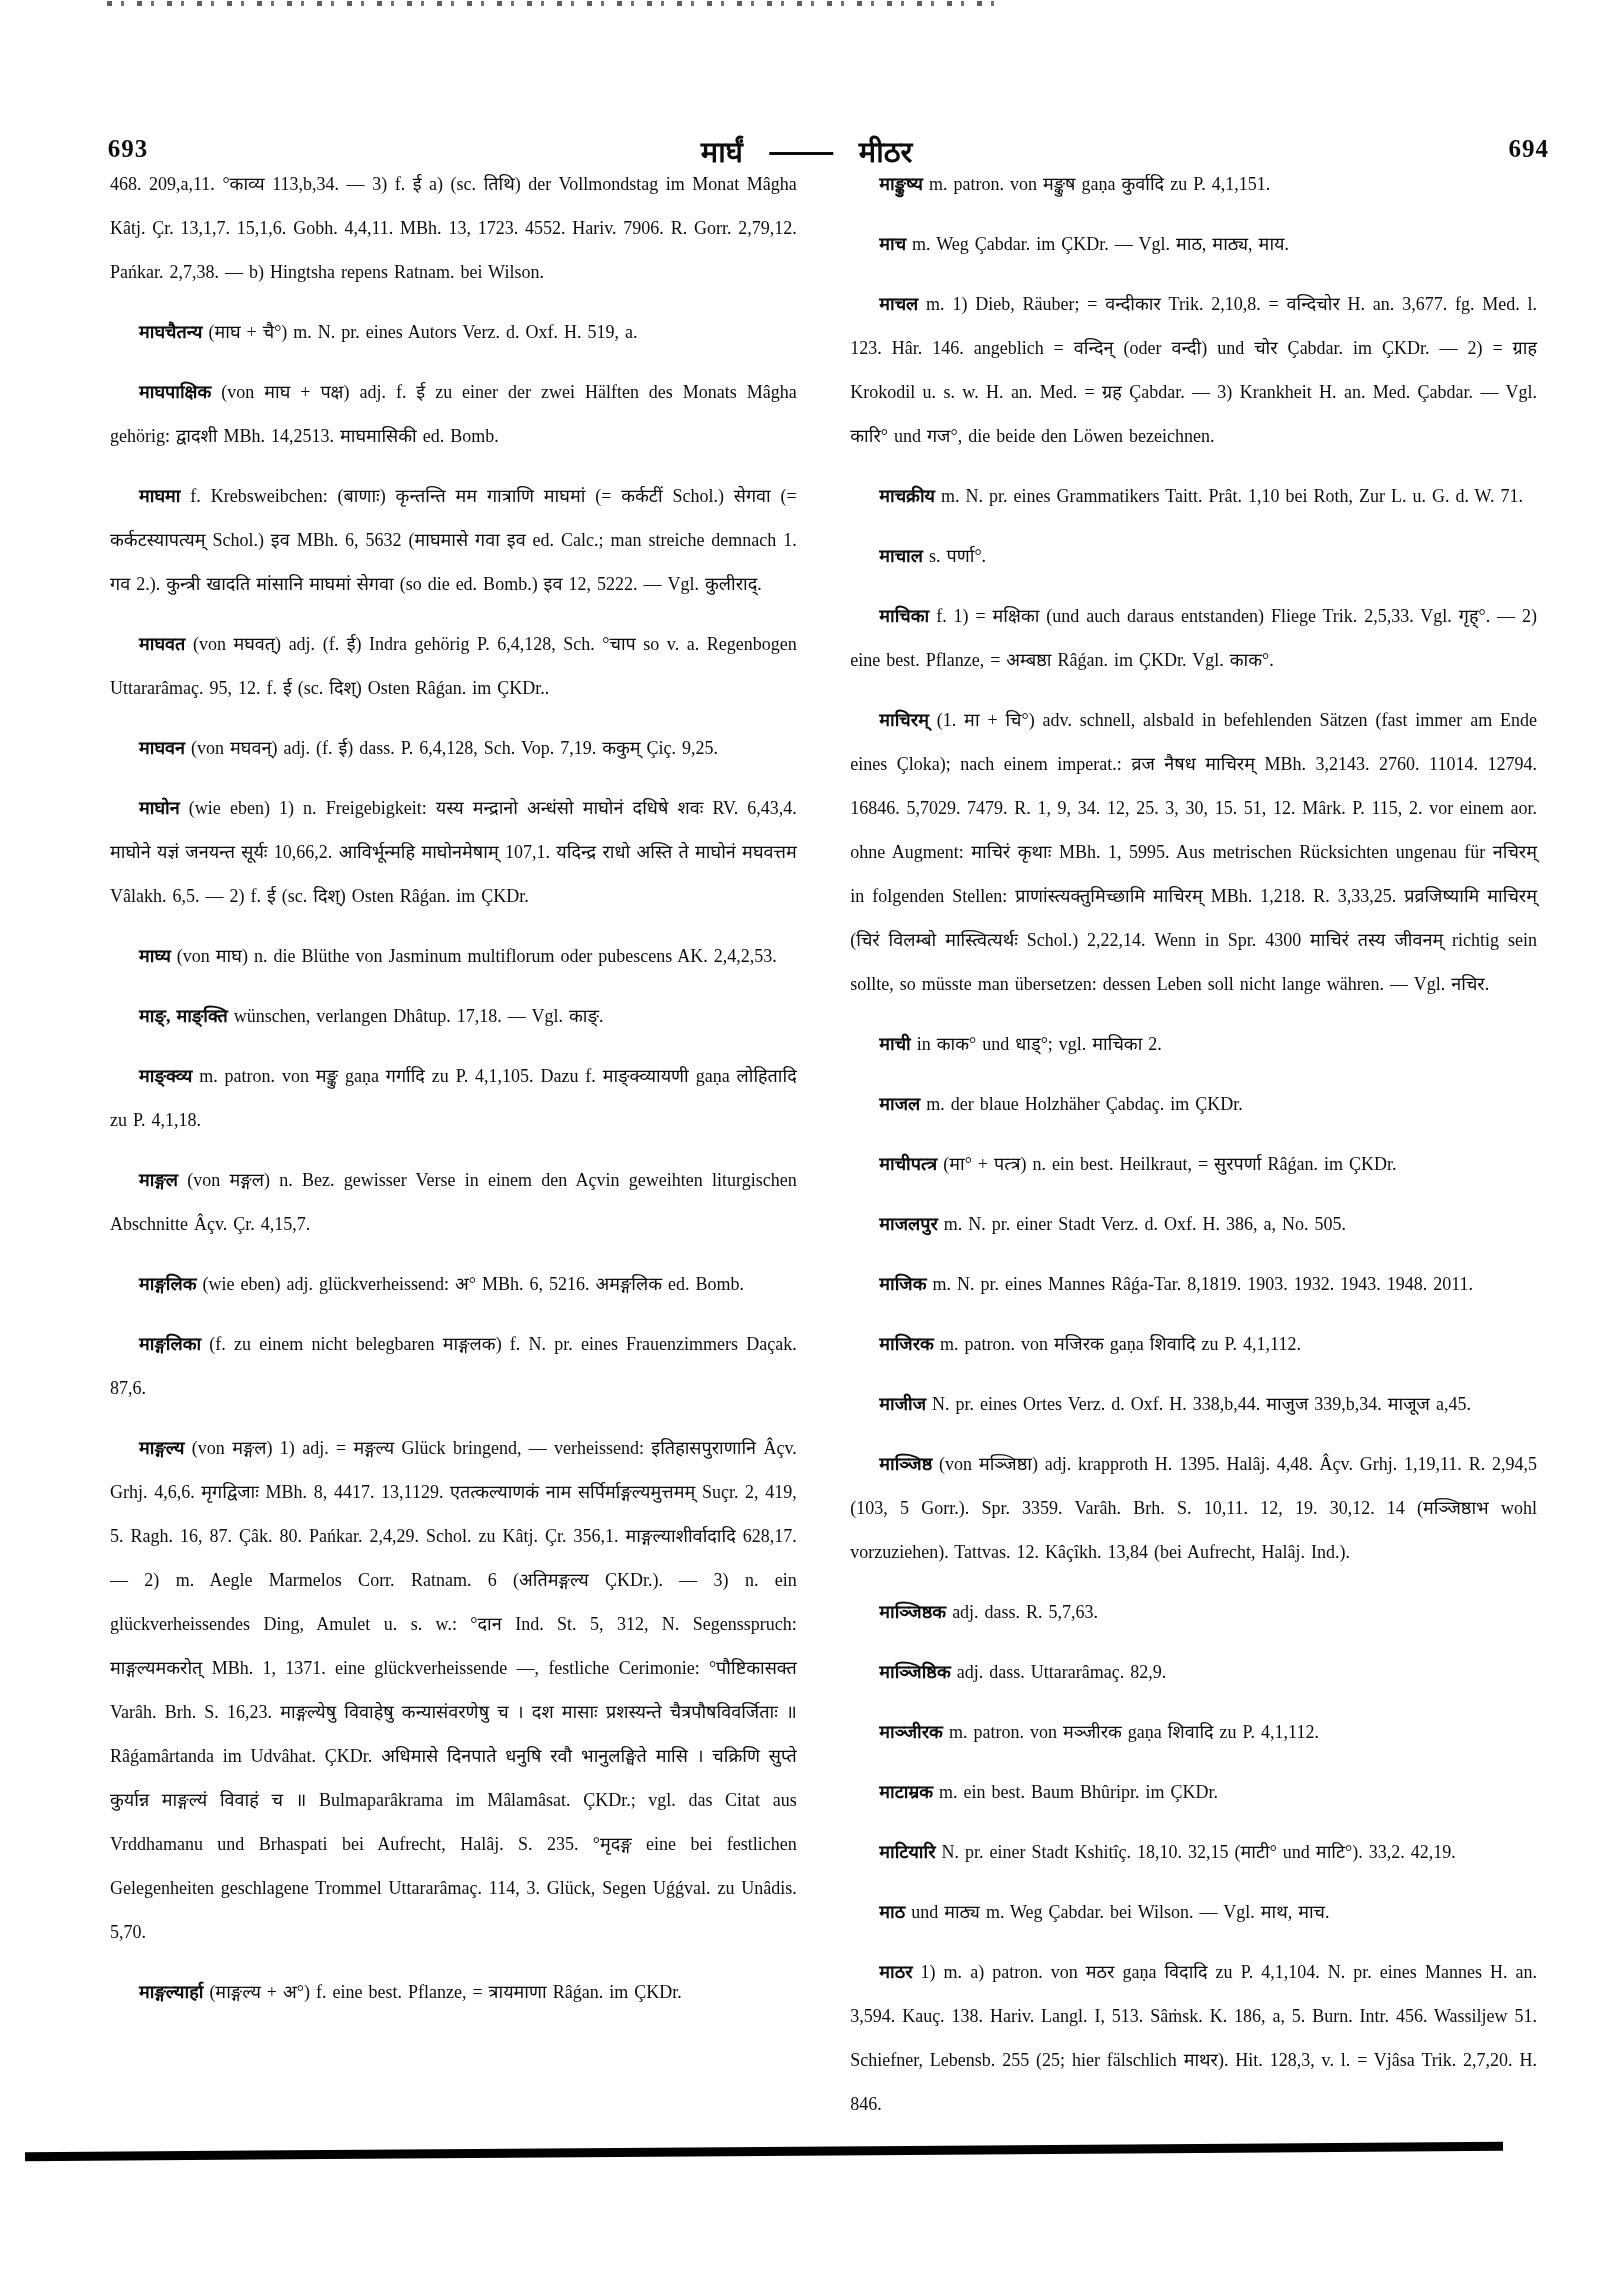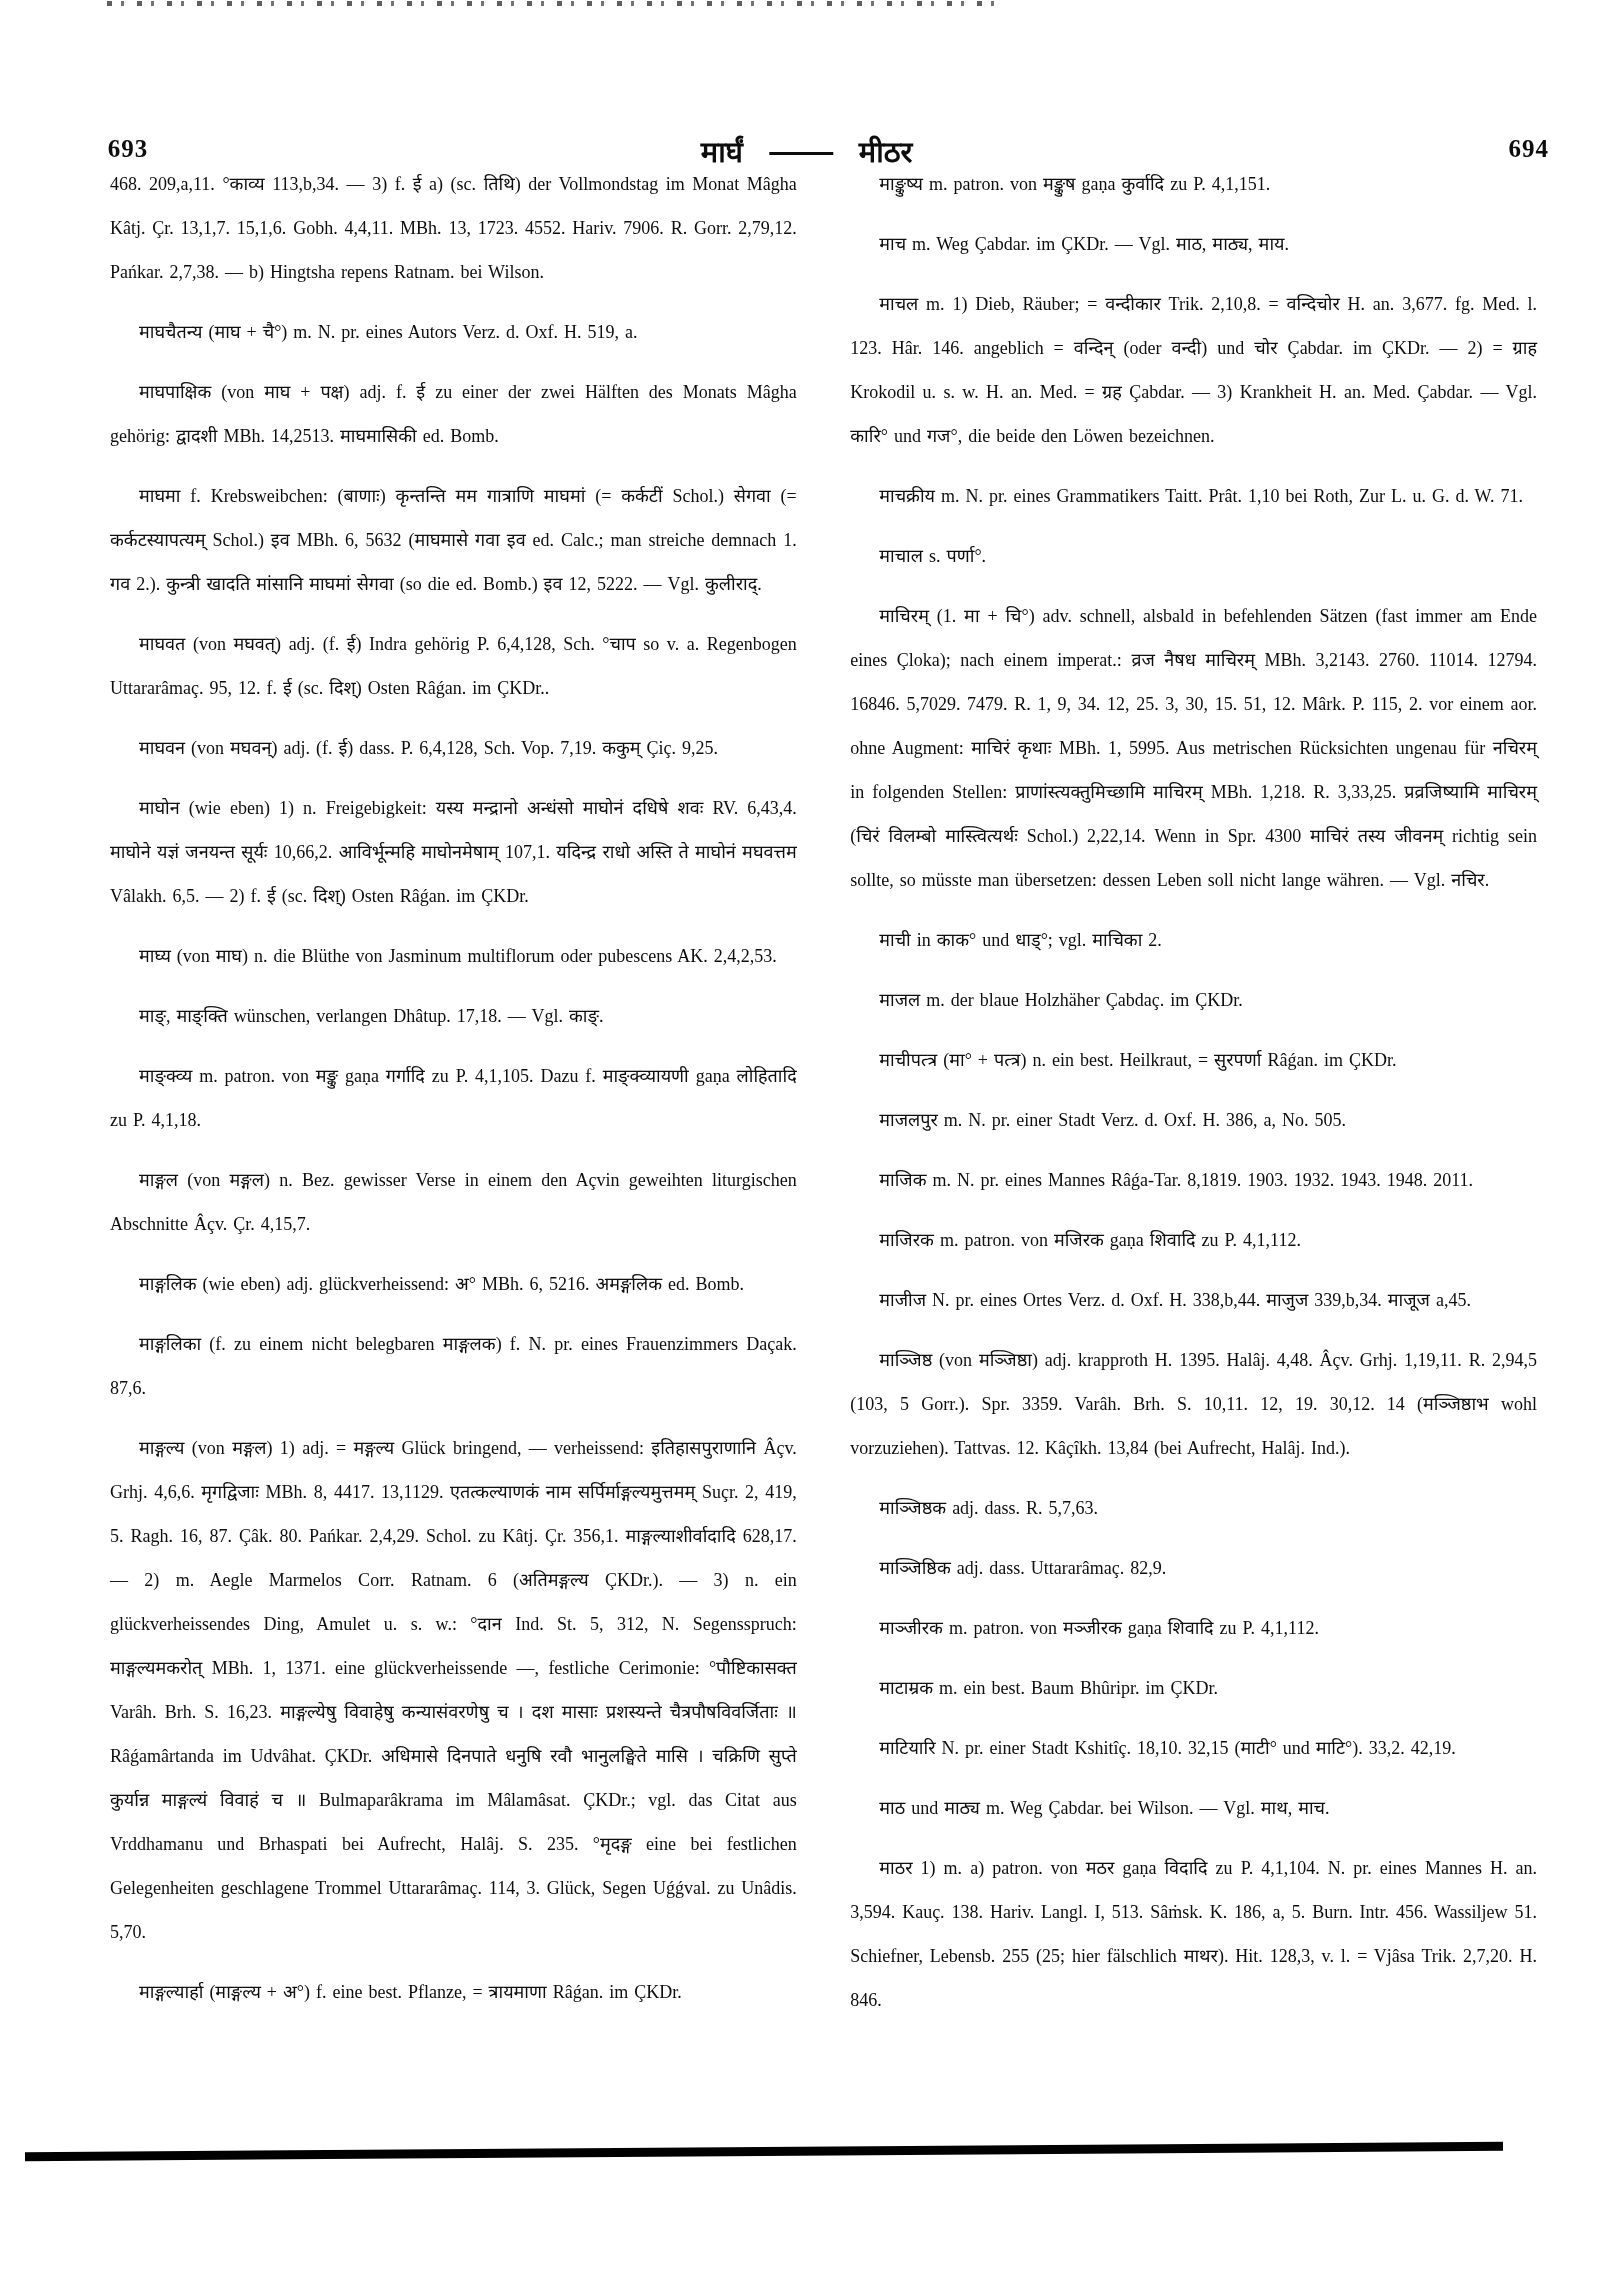--- a/index.html
+++ b/index.html
@@ -36,21 +36,21 @@
     display: flex; gap: 21.5px;
   }
   .col { width: 719px; text-align: justify; }
   .entry {
     margin: 16px; padding: 0;
     font-size: 18px; line-height: 44px;
     text-indent: 29px;
     word-spacing: 1.5px;
   }
   .entry.cont { text-indent: 0; }
-  .entry .head { font-weight: normal; }
+  .entry .head { font-weight: bold; }
   
   .top-noise {
     position: absolute; top: 1px; left: 107px; width: 897px; height: 4.9px;
     background: repeating-linear-gradient(90deg,
       #2a2a2a 0 4.9px, transparent 4.9px 13.7px,
       #444 13.7px 16.6px, transparent 16.6px 30px);
     opacity: 0.75;
   }
   .bottom-bar {
     position: absolute; top: 2147px; left: 25px; width: 1478px; height: 8.8px;
@@ -90,20 +90,21 @@
       <p class="entry"><span class="head">माङ्गलिका</span><span> (f. zu einem nicht belegbaren माङ्गलक) f. N. pr. eines Frauenzimmers Daçak. 87,6.</span></p>
       <p class="entry"><span class="head">माङ्गल्य</span><span> (von मङ्गल) 1) adj. = मङ्गल्य Glück bringend, — verheissend: इतिहासपुराणानि Âçv. Grhj. 4,6,6. मृगद्विजाः MBh. 8, 4417. 13,1129. एतत्कल्याणकं नाम सर्पिर्माङ्गल्यमुत्तमम् Suçr. 2, 419, 5. Ragh. 16, 87. Çâk. 80. Pańkar. 2,4,29. Schol. zu Kâtj. Çr. 356,1. माङ्गल्याशीर्वादादि 628,17. — 2) m. Aegle Marmelos Corr. Ratnam. 6 (अतिमङ्गल्य ÇKDr.). — 3) n. ein glückverheissendes Ding, Amulet u. s. w.: °दान Ind. St. 5, 312, N. Segensspruch: माङ्गल्यमकरोत् MBh. 1, 1371. eine glückverheissende —, festliche Cerimonie: °पौष्टिकासक्त Varâh. Brh. S. 16,23. माङ्गल्येषु विवाहेषु कन्यासंवरणेषु च । दश मासाः प्रशस्यन्ते चैत्रपौषविवर्जिताः ॥ Râǵamârtanda im Udvâhat. ÇKDr. अधिमासे दिनपाते धनुषि रवौ भानुलङ्घिते मासि । चक्रिणि सुप्ते कुर्यान्न माङ्गल्यं विवाहं च ॥ Bulmaparâkrama im Mâlamâsat. ÇKDr.; vgl. das Citat aus Vrddhamanu und Brhaspati bei Aufrecht, Halâj. S. 235. °मृदङ्ग eine bei festlichen Gelegenheiten geschlagene Trommel Uttararâmaç. 114, 3. Glück, Segen Uǵǵval. zu Unâdis. 5,70.</span></p>
       <p class="entry"><span class="head">माङ्गल्यार्हा</span><span> (माङ्गल्य + अ°) f. eine best. Pflanze, = त्रायमाणा Râǵan. im ÇKDr.</span></p>
     </div>
   <div class="col">
       <p class="entry"><span class="head">माङ्कुष्य</span><span> m. patron. von मङ्कुष gaṇa कुर्वादि zu P. 4,1,151.</span></p>
       <p class="entry"><span class="head">माच</span><span> m. Weg Çabdar. im ÇKDr. — Vgl. माठ, माठ्य, माय.</span></p>
       <p class="entry"><span class="head">माचल</span><span> m. 1) Dieb, Räuber; = वन्दीकार Trik. 2,10,8. = वन्दिचोर H. an. 3,677. fg. Med. l. 123. Hâr. 146. angeblich = वन्दिन् (oder वन्दी) und चोर Çabdar. im ÇKDr. — 2) = ग्राह Krokodil u. s. w. H. an. Med. = ग्रह Çabdar. — 3) Krankheit H. an. Med. Çabdar. — Vgl. कारि° und गज°, die beide den Löwen bezeichnen.</span></p>
       <p class="entry"><span class="head">माचक्रीय</span><span> m. N. pr. eines Grammatikers Taitt. Prât. 1,10 bei Roth, Zur L. u. G. d. W. 71.</span></p>
       <p class="entry"><span class="head">माचाल</span><span> s. पर्णा°.</span></p>
+      <p class="entry"><span class="head">माचिका</span><span> f. 1) = मक्षिका (und auch daraus entstanden) Fliege Trik. 2,5,33. Vgl. गृह्°. — 2) eine best. Pflanze, = अम्बष्ठा Râǵan. im ÇKDr. Vgl. काक°.</span></p>
       <p class="entry"><span class="head">माचिरम्</span><span> (1. मा + चि°) adv. schnell, alsbald in befehlenden Sätzen (fast immer am Ende eines Çloka); nach einem imperat.: व्रज नैषध माचिरम् MBh. 3,2143. 2760. 11014. 12794. 16846. 5,7029. 7479. R. 1, 9, 34. 12, 25. 3, 30, 15. 51, 12. Mârk. P. 115, 2. vor einem aor. ohne Augment: माचिरं कृथाः MBh. 1, 5995. Aus metrischen Rücksichten ungenau für नचिरम् in folgenden Stellen: प्राणांस्त्यक्तुमिच्छामि माचिरम् MBh. 1,218. R. 3,33,25. प्रव्रजिष्यामि माचिरम् (चिरं विलम्बो मास्त्वित्यर्थः Schol.) 2,22,14. Wenn in Spr. 4300 माचिरं तस्य जीवनम् richtig sein sollte, so müsste man übersetzen: dessen Leben soll nicht lange währen. — Vgl. नचिर.</span></p>
       <p class="entry"><span class="head">माची</span><span> in काक° und धाड्°; vgl. माचिका 2.</span></p>
       <p class="entry"><span class="head">माजल</span><span> m. der blaue Holzhäher Çabdaç. im ÇKDr.</span></p>
       <p class="entry"><span class="head">माचीपत्त्र</span><span> (मा° + पत्त्र) n. ein best. Heilkraut, = सुरपर्णा Râǵan. im ÇKDr.</span></p>
       <p class="entry"><span class="head">माजलपुर</span><span> m. N. pr. einer Stadt Verz. d. Oxf. H. 386, a, No. 505.</span></p>
       <p class="entry"><span class="head">माजिक</span><span> m. N. pr. eines Mannes Râǵa-Tar. 8,1819. 1903. 1932. 1943. 1948. 2011.</span></p>
       <p class="entry"><span class="head">माजिरक</span><span> m. patron. von मजिरक gaṇa शिवादि zu P. 4,1,112.</span></p>
       <p class="entry"><span class="head">माजीज</span><span> N. pr. eines Ortes Verz. d. Oxf. H. 338,b,44. माजुज 339,b,34. माजूज a,45.</span></p>
       <p class="entry"><span class="head">माञ्जिष्ठ</span><span> (von मञ्जिष्ठा) adj. krapproth H. 1395. Halâj. 4,48. Âçv. Grhj. 1,19,11. R. 2,94,5 (103, 5 Gorr.). Spr. 3359. Varâh. Brh. S. 10,11. 12, 19. 30,12. 14 (मञ्जिष्ठाभ wohl vorzuziehen). Tattvas. 12. Kâçîkh. 13,84 (bei Aufrecht, Halâj. Ind.).</span></p>
       <p class="entry"><span class="head">माञ्जिष्ठक</span><span> adj. dass. R. 5,7,63.</span></p>

